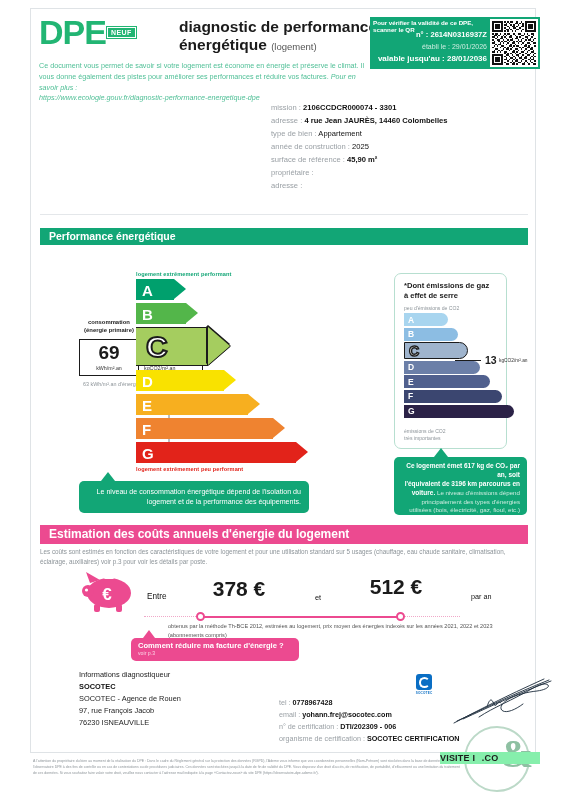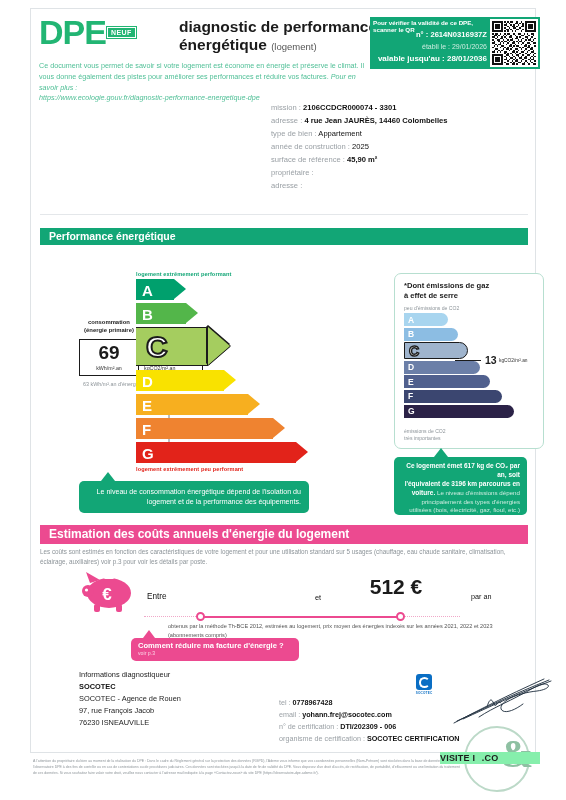--- a/index.html
+++ b/index.html
@@ -79,21 +79,21 @@
   .valbox .u1{position:absolute;left:0;top:25px;width:58px;text-align:center;font-size:5.3px;color:#333;}
   .valbox .u2{position:absolute;left:60px;top:25px;width:62px;text-align:left;padding-left:4px;font-size:5.3px;color:#333;box-sizing:border-box;}
   .lbl-conso{position:absolute;left:42px;top:310px;width:72px;text-align:center;font-size:5.9px;font-weight:bold;line-height:1.3;}
   .lbl-emis{position:absolute;left:112px;top:317px;width:56px;text-align:center;font-size:5.9px;font-weight:bold;}
   .finale{position:absolute;left:52px;top:372px;width:80px;font-size:5.4px;color:#8d9499;line-height:1.45;}
   .passoire{position:absolute;left:93px;top:412px;width:42px;text-align:right;font-size:5.4px;color:#8d9499;line-height:1.4;}
   .passoire-line{position:absolute;left:137px;top:406px;width:1.6px;height:48px;background:#b9bfc4;}
 
   
   .ges{
-    position:absolute;left:363px;top:264px;width:150px;height:176px;
+    position:absolute;left:363px;top:264px;width:113px;height:176px;
     border:1px solid #b7dfd0;border-radius:7px;background:#fff;box-sizing:border-box;
   }
   .ges-title{position:absolute;left:9px;top:7px;width:116px;font-size:7.6px;font-weight:bold;line-height:1.3;}
   .ges-sub{position:absolute;left:9px;top:31px;font-size:5.1px;color:#8d9499;}
   .ges-bars{position:absolute;left:9px;top:39px;width:118px;}
   .gbar{position:relative;height:13px;margin-bottom:1.6px;}
   .gbar .gbody{position:absolute;left:0;top:0;height:100%;border-radius:0 7px 7px 0;}
   .gbar .gletter{position:absolute;left:4px;top:50%;transform:translateY(-50%);color:#fff;font-size:8.5px;font-weight:bold;line-height:1;}
   .gbar.gsel{height:17px;}
   .gbar.gsel .gbody{border:1.6px solid #1b1b1b;box-sizing:border-box;border-radius:0 9px 9px 0;}
@@ -563,20 +563,21 @@
         <circle cx="12" cy="22" r="6" fill="#ec4a90"></circle>
         <circle cx="10.5" cy="21" r="1.6" fill="#fff"></circle>
         <rect x="18" y="35" width="6" height="8" rx="2" fill="#ec4a90"></rect>
         <rect x="40" y="35" width="6" height="8" rx="2" fill="#ec4a90"></rect>
         <rect x="28" y="7" width="10" height="3" rx="1.5" fill="#fff"></rect>
         <text x="31" y="31" font-size="17" font-weight="bold" fill="#fff" text-anchor="middle" font-family="Liberation Sans, sans-serif">€</text>
       </svg>
     </div>
 
     <div class="cost-entre">Entre</div>
+    <div class="cost-a">378 €</div>
     <div class="cost-et">et</div>
     <div class="cost-b">512 €</div>
     <div class="cost-par">par an</div>
 
     <div class="slider">
       <div class="sl-dot-line"></div>
       <div class="sl-solid"></div>
       <div class="sl-knob" style="left:52px;"></div>
       <div class="sl-knob" style="left:252px;"></div>
     </div>

